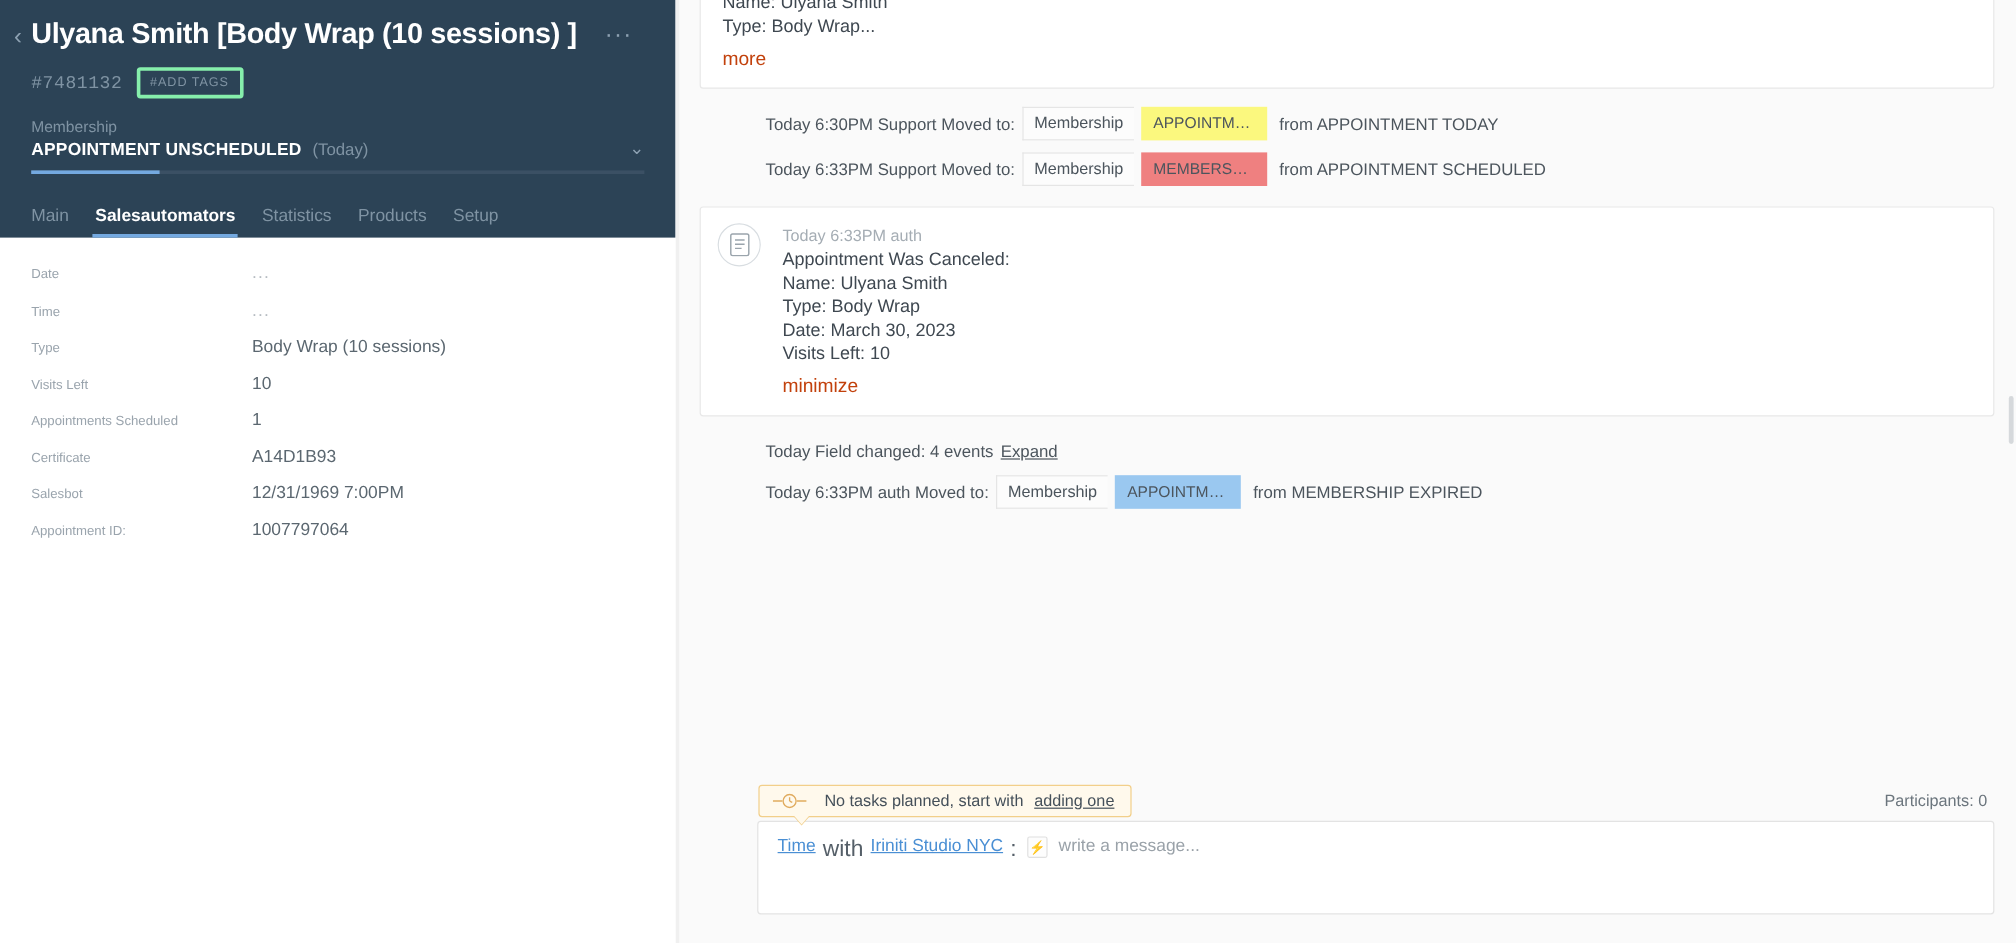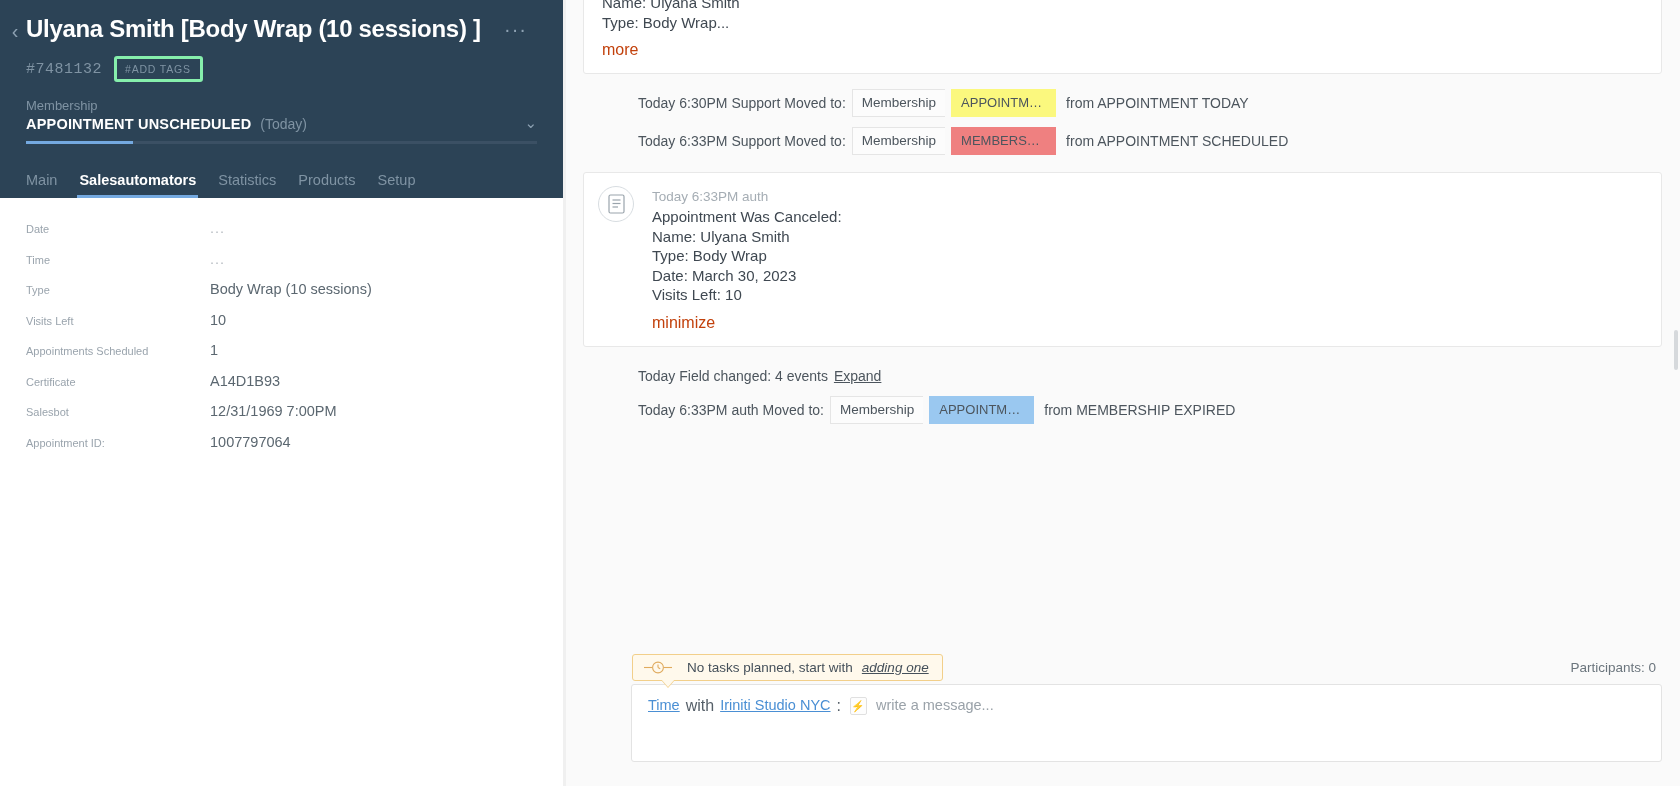--- a/index.html
+++ b/index.html
@@ -313,21 +313,21 @@
   }
   .task-bubble::before {
     bottom: -8px;
     border-top: 8px solid #f2cf8a;
   }
   .task-bubble::after {
     bottom: -7px;
     border-top: 8px solid #fff9ec;
   }
   .clock-icon { display: flex; align-items: center; color: #e6b868; }
-  .add-one-link { text-decoration: underline; color: #45505a; cursor: pointer; font-style: italic; }
+  .add-one-link { text-decoration: underline; color: #45505a; cursor: pointer; }
   .participants {
     font-size: 13.5px;
     color: #6b757d;
     padding-right: 6px;
   }
   .composer {
     background: #ffffff;
     border: 1px solid #e3e3e3;
     border-radius: 3px;
     height: 78px;
@@ -336,21 +336,21 @@
     align-items: flex-start;
     gap: 6px;
   }
   .composer .chat-link,
   .composer .who-link {
     color: #4a8fd4;
     text-decoration: underline;
     font-size: 14.5px;
     cursor: pointer;
   }
-  .composer .plain { color: #555f68; font-size: 16px; }
+  .composer .plain { color: #555f68; font-size: 19px; }
   .bolt-btn {
     border: 1px solid #e0e0e0;
     border-radius: 2px;
     width: 17px; height: 18px;
     display: inline-flex;
     align-items: center;
     justify-content: center;
     font-size: 11px;
     color: #8a9299;
     margin: 0 3px;

